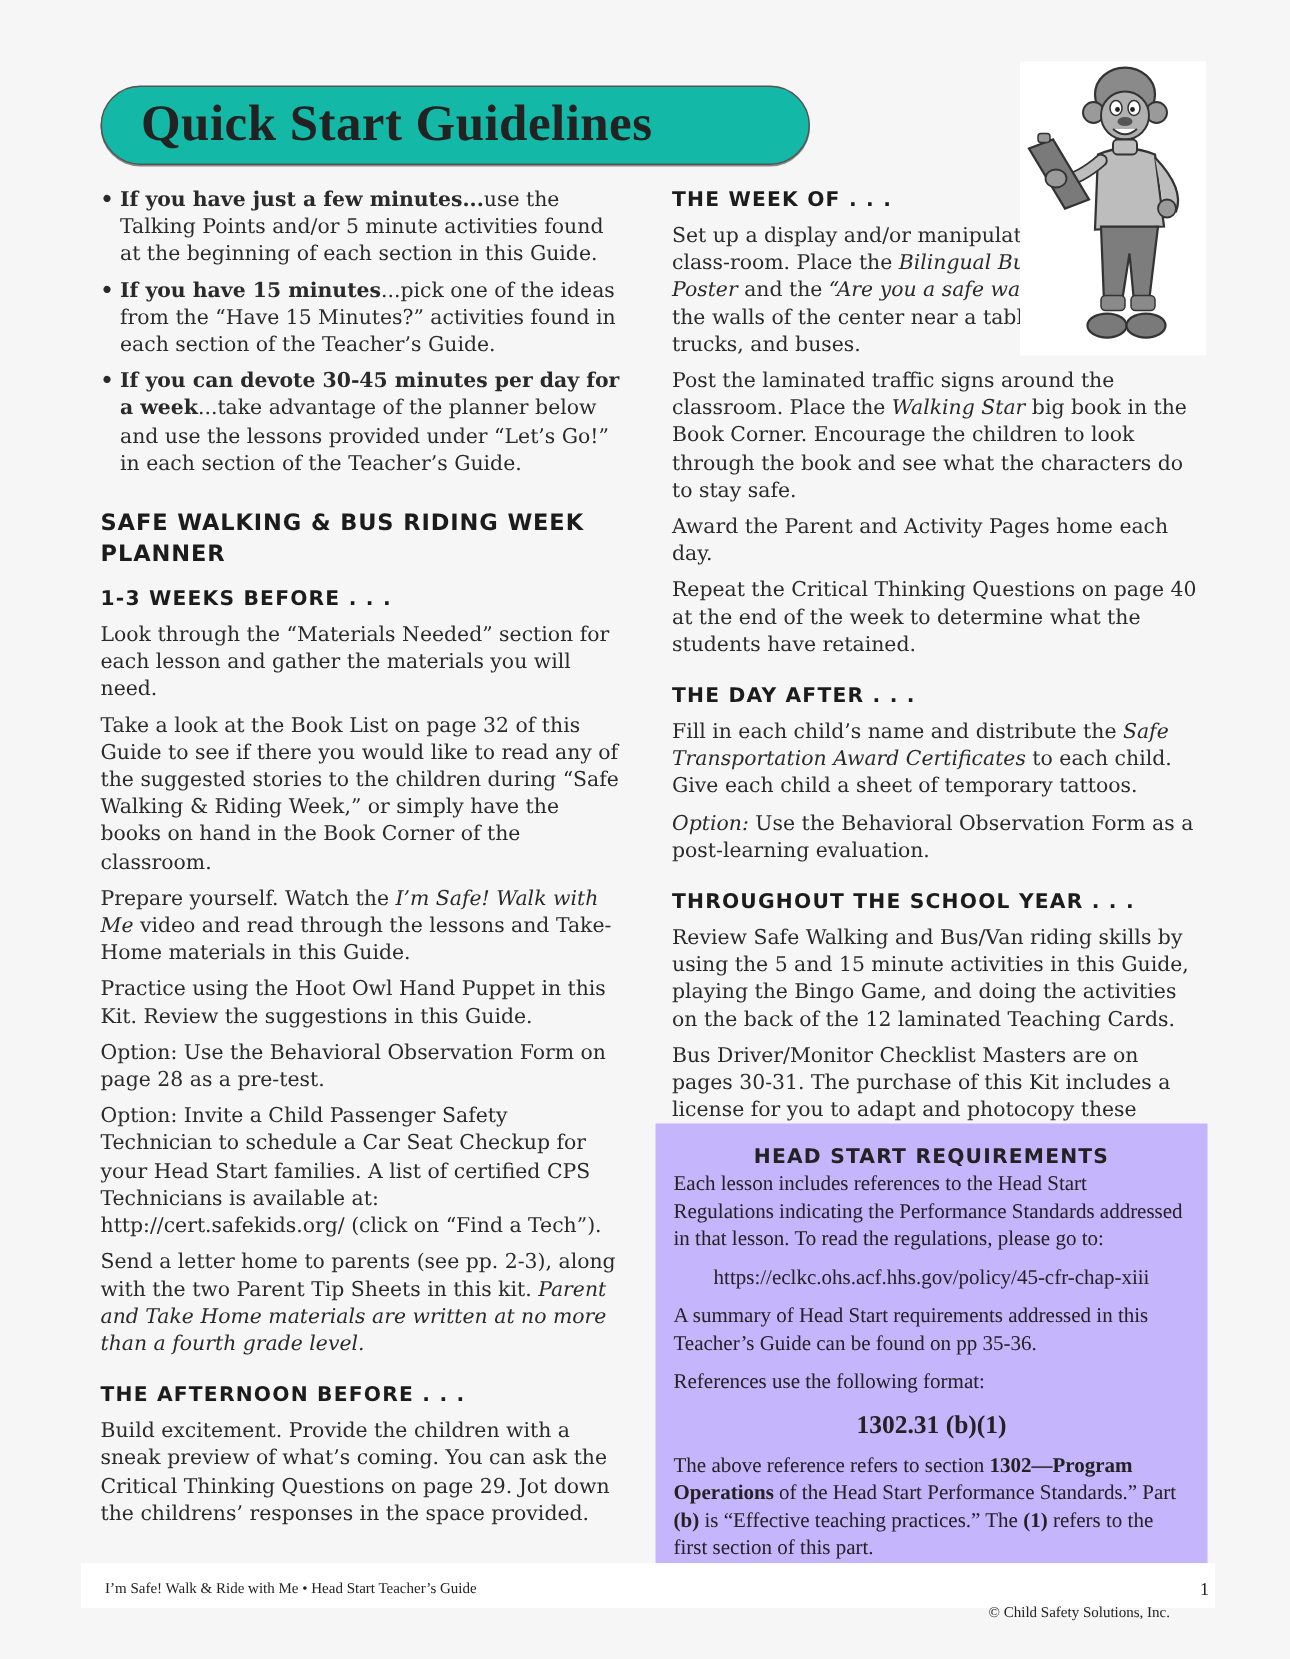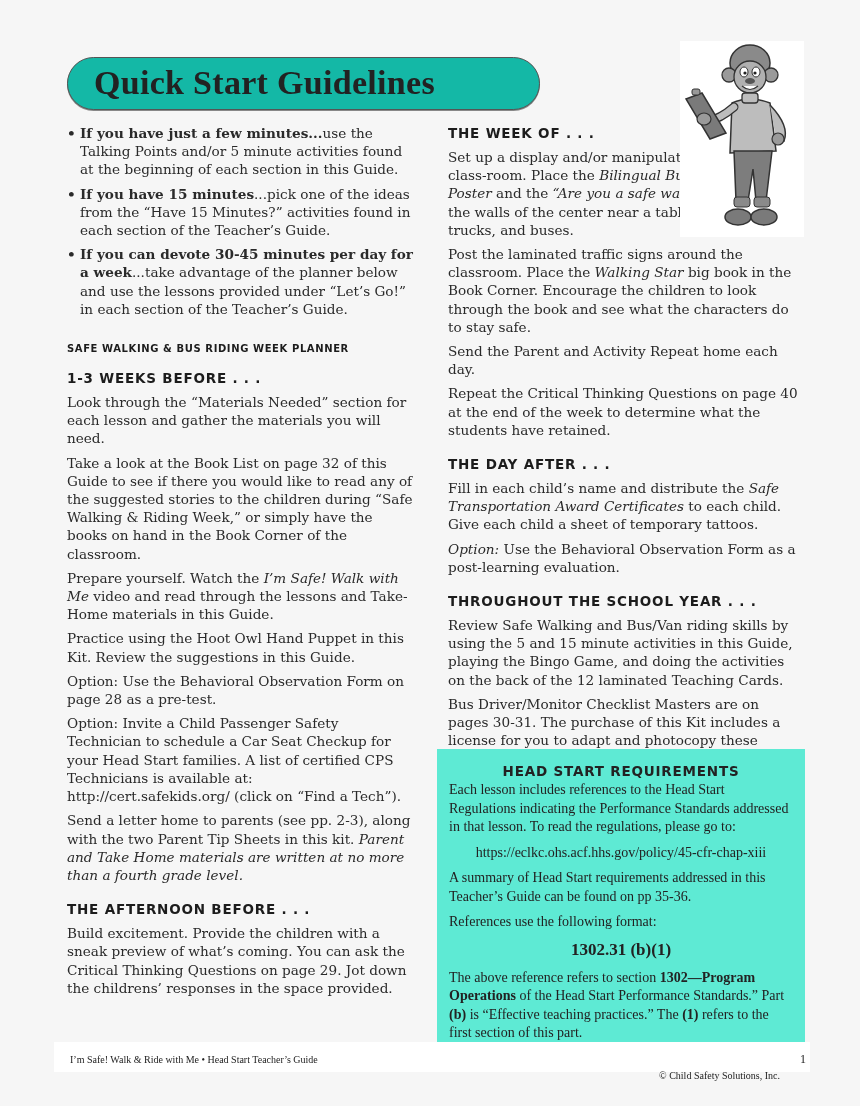--- a/index.html
+++ b/index.html
@@ -21,40 +21,40 @@
   .col-left { left: 67px; top: 124px; width: 348px; }
   .col-right { left: 448px; top: 124px; width: 350px; }
 
   .bullets { list-style: none; }
   .bullets li { position: relative; padding-left: 13px; margin-bottom: 6px; }
   .bullets li::before { content: "•"; position: absolute; left: 0; top: 0; font-weight: bold; }
   .bullets .lead { font-weight: bold; font-family: "DejaVu Serif", serif; }
 
   .h-main {
     font-family: "DejaVu Sans", "Liberation Sans", sans-serif; font-weight: bold;
-    text-transform: uppercase; font-size: 10px; line-height: 21px; letter-spacing: 0.6px;
+    text-transform: uppercase; font-size: 15px; line-height: 21px; letter-spacing: 0.6px;
     color: #1c1c1c; margin-top: 20px; margin-bottom: 10px;
   }
   .h-sub {
     font-family: "DejaVu Sans", "Liberation Sans", sans-serif; font-weight: bold;
     text-transform: uppercase; font-size: 13.5px; line-height: 18px; letter-spacing: 0.8px;
     color: #1c1c1c; margin-bottom: 6px;
   }
   .h-sub.spaced { margin-top: 16px; }
   p.para { margin-bottom: 6px; }
   em { font-style: italic; }
 
   .character {
     position: absolute; left: 680px; top: 41px; width: 124px; height: 196px;
     background: #ffffff;
   }
 
   .req-box {
     position: absolute; left: 437px; top: 749px; width: 368px; height: 293px;
-    background: #5eead4; padding: 14px 12px 0 12px;
+    background: #c4b5fd; padding: 14px 12px 0 12px;
     font-family: "Liberation Serif", "DejaVu Serif", serif; font-size: 14px; line-height: 18.5px; color: #222;
   }
   .req-box h3 {
     text-align: center; font-family: "DejaVu Sans", "Liberation Sans", sans-serif;
     font-weight: bold; text-transform: uppercase; font-size: 13.5px; letter-spacing: 0.8px;
     line-height: 17px; margin-bottom: 1px;
   }
   .req-box p { margin-bottom: 7px; }
   .req-box .url { text-align: center; margin-bottom: 7px; }
   .req-box .format { text-align: center; font-weight: bold; font-size: 17px; line-height: 22px; margin: 4px 0 8px; }
@@ -94,21 +94,21 @@
   <p class="para"><span>Send a letter home to parents (see pp. 2-3), along with the two Parent Tip Sheets in this kit. </span><em>Parent and Take Home materials are written at no more than a fourth grade level.</em></p>
 
   <h3 class="h-sub spaced">The Afternoon Before . . .</h3>
   <p class="para">Build excitement. Provide the children with a sneak preview of what’s coming. You can ask the Critical Thinking Questions on page 29. Jot down the childrens’ responses in the space provided.</p>
 </div>
 
 <div class="col col-right">
   <h3 class="h-sub">The Week Of . . .</h3>
   <p class="para"><span>Set up a display and/or manipulative center in the class-room. Place the </span><em>Bilingual Bus/Van Safety Poster</em><span> and the </span><em>“Are you a safe walker?” Poster</em><span> on the walls of the center near a table of toy cars, trucks, and buses.</span></p>
   <p class="para"><span>Post the laminated traffic signs around the classroom. Place the </span><em>Walking Star</em><span> big book in the Book Corner. Encourage the children to look through the book and see what the characters do to stay safe.</span></p>
-  <p class="para">Send the Parent and Activity Repeat home each day.</p>
+  <p class="para">Award the Parent and Activity Pages home each day.</p>
   <p class="para">Repeat the Critical Thinking Questions on page 40 at the end of the week to determine what the students have retained.</p>
 
   <h3 class="h-sub spaced">The Day After . . .</h3>
   <p class="para"><span>Fill in each child’s name and distribute the </span><em>Safe Transportation Award Certificates</em><span> to each child. Give each child a sheet of temporary tattoos.</span></p>
   <p class="para"><em>Option:</em><span> Use the Behavioral Observation Form as a post-learning evaluation.</span></p>
 
   <h3 class="h-sub spaced">Throughout the School Year . . .</h3>
   <p class="para">Review Safe Walking and Bus/Van riding skills by using the 5 and 15 minute activities in this Guide, playing the Bingo Game, and doing the activities on the back of the 12 laminated Teaching Cards.</p>
   <p class="para">Bus Driver/Monitor Checklist Masters are on pages 30-31. The purchase of this Kit includes a license for you to adapt and photocopy these Checklists for your program’s use.</p>
 </div>

